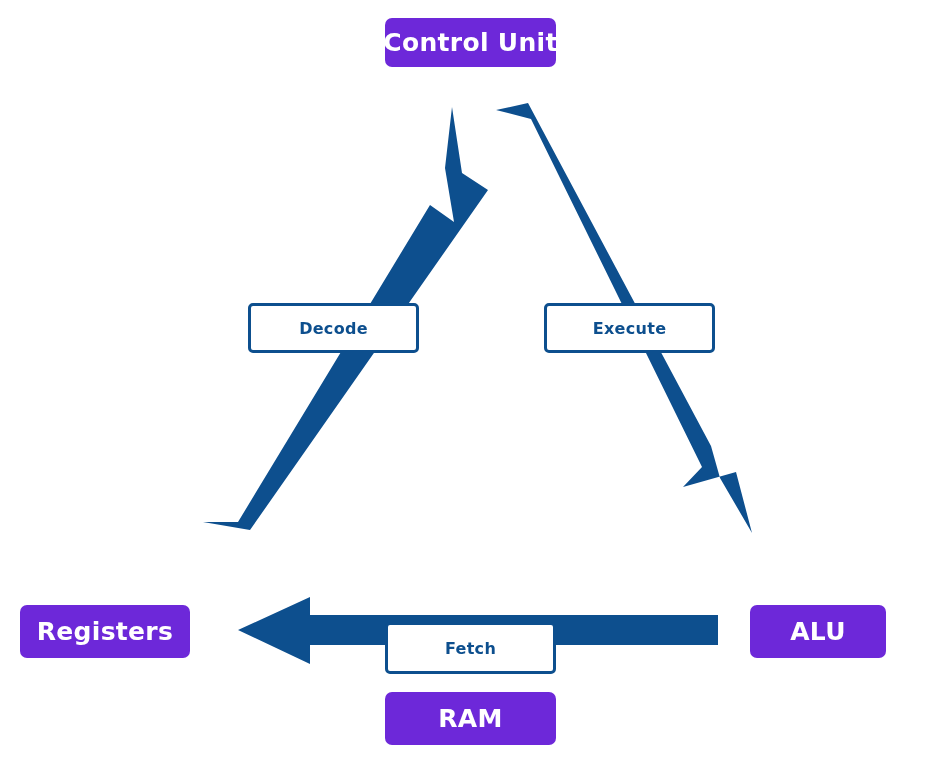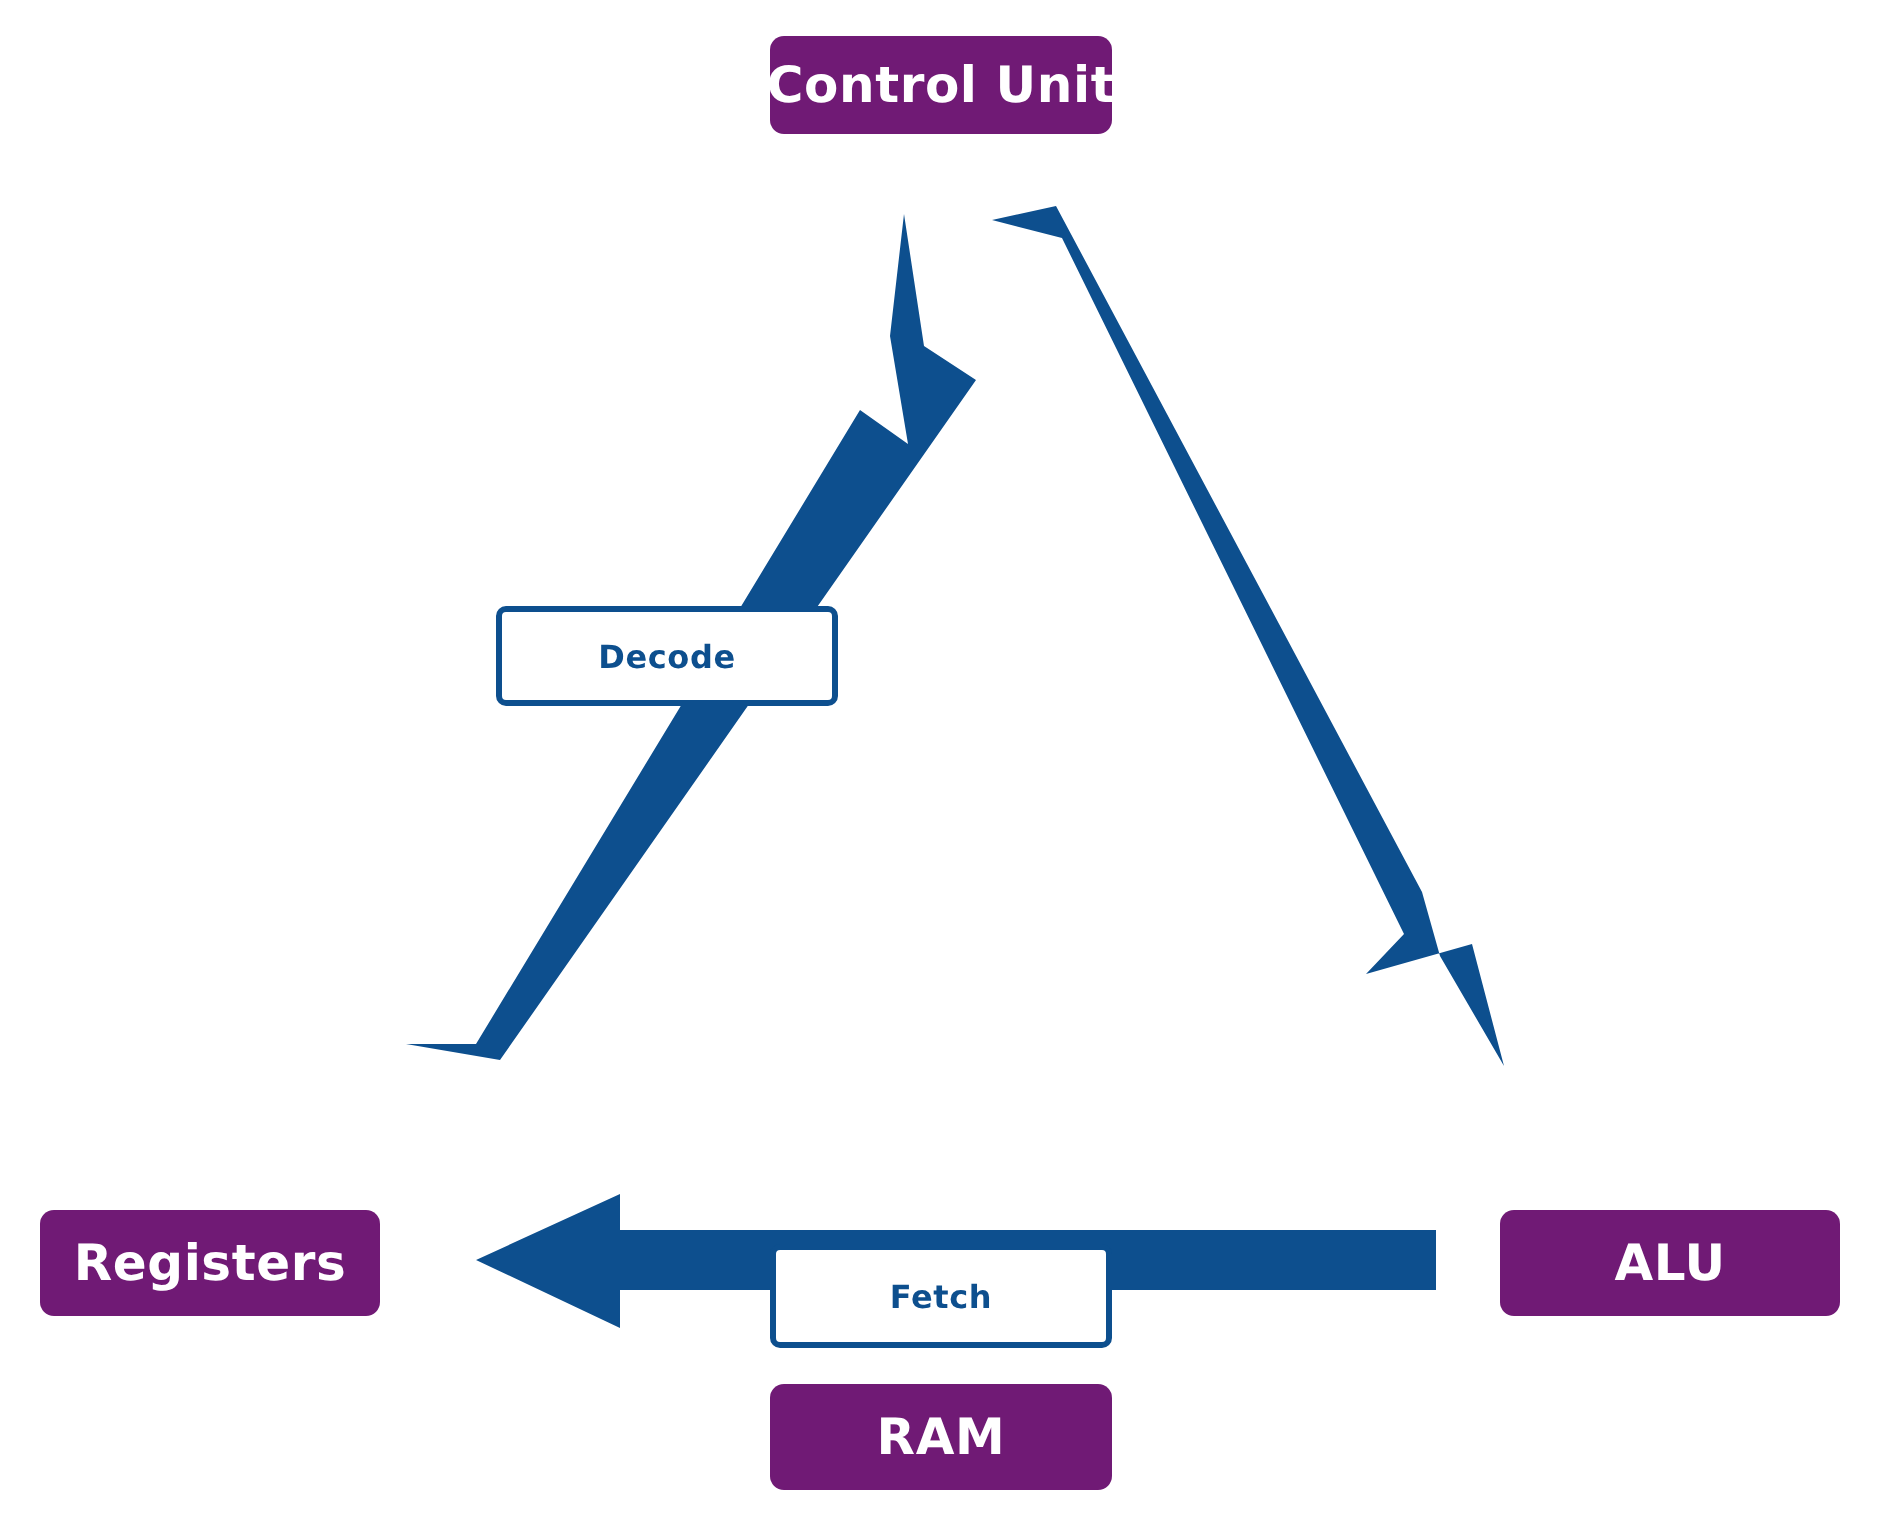--- a/index.html
+++ b/index.html
@@ -19,21 +19,21 @@
   }
   #arrow-layer {
     position: absolute;
     left: 0;
     top: 0;
     width: 939px;
     height: 759px;
   }
   .node-box {
     position: absolute;
-    background: #701a75;
+    background: #6d28d9;
     border-radius: 7px;
     color: #ffffff;
     font-weight: bold;
     font-size: 25px;
     letter-spacing: 0.3px;
     display: flex;
     align-items: center;
     justify-content: center;
     box-sizing: border-box;
     white-space: nowrap;
@@ -48,21 +48,21 @@
     font-size: 16px;
     letter-spacing: 0.3px;
     display: flex;
     align-items: center;
     justify-content: center;
     box-sizing: border-box;
     white-space: nowrap;
   }
   #node-control-unit { left: 385px; top: 18px;  width: 171px; height: 49px; }
   #node-registers    { left: 20px;  top: 605px; width: 170px; height: 53px; }
-  #node-alu          { left: 750px; top: 605px; width: 170px; height: 53px; }
+  #node-alu          { left: 750px; top: 605px; width: 136px; height: 53px; }
   #node-ram          { left: 385px; top: 692px; width: 171px; height: 53px; }
 
   #label-decode  { left: 248px; top: 303px; width: 171px; height: 50px; }
   #label-execute { left: 544px; top: 303px; width: 171px; height: 50px; }
   #label-fetch   { left: 385px; top: 606px; width: 171px; height: 52px; margin-top: 16px; }
 </style>
 </head>
 <body>
 
 <div id="canvas">
@@ -89,18 +89,21 @@
   </div>
 
   <div class="node-box" id="node-ram">
     <span>RAM</span>
   </div>
 
   <div class="label-box" id="label-decode">
     <span>Decode</span>
   </div>
 
+  <div class="label-box" id="label-execute">
+    <span>Execute</span>
+  </div>
 
   <div class="label-box" id="label-fetch">
     <span>Fetch</span>
   </div>
 
 </div>
 
 </body></html>

